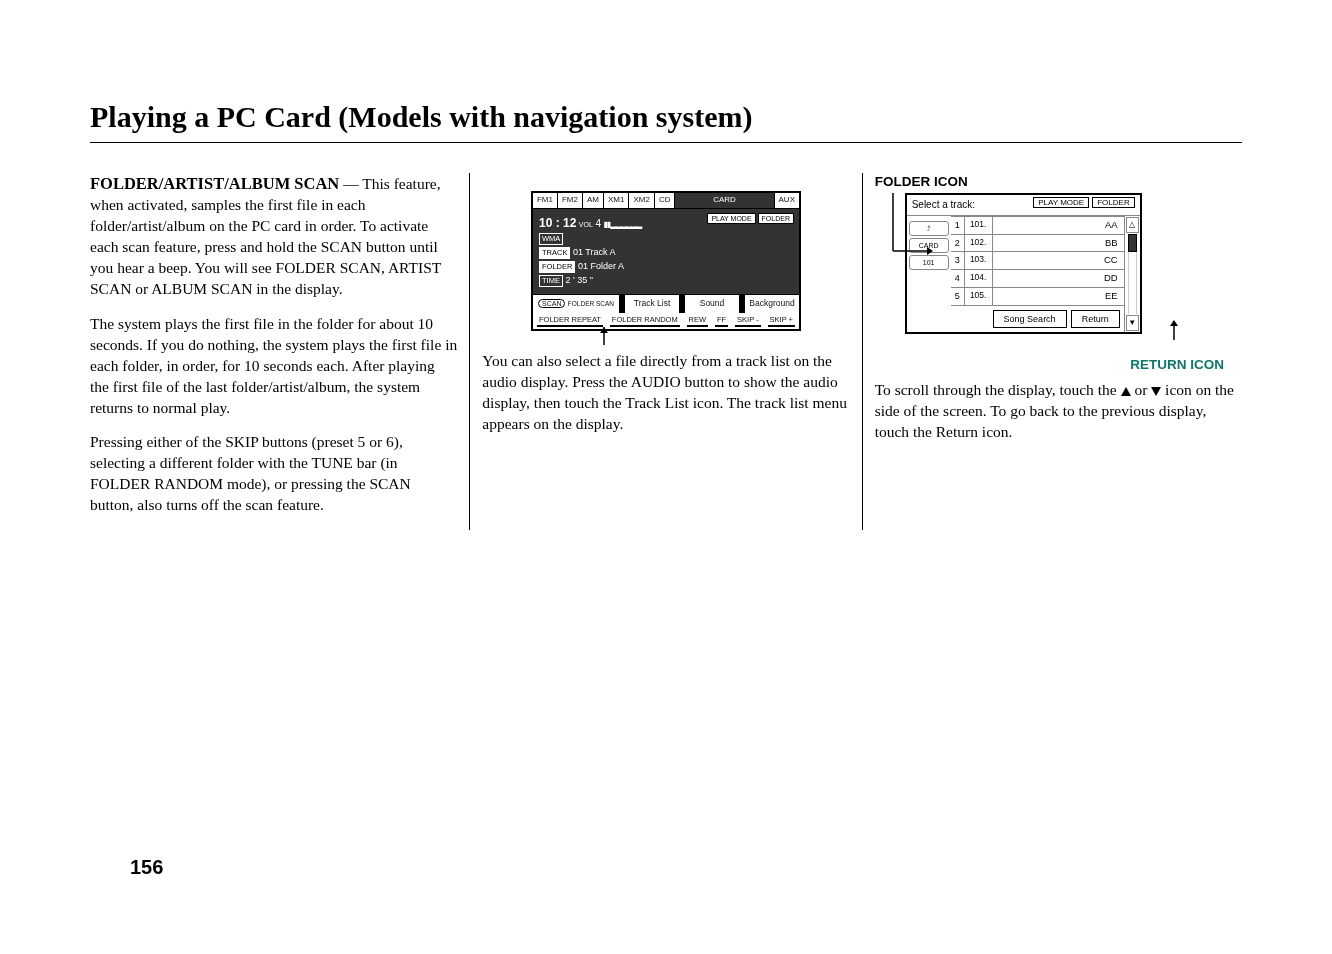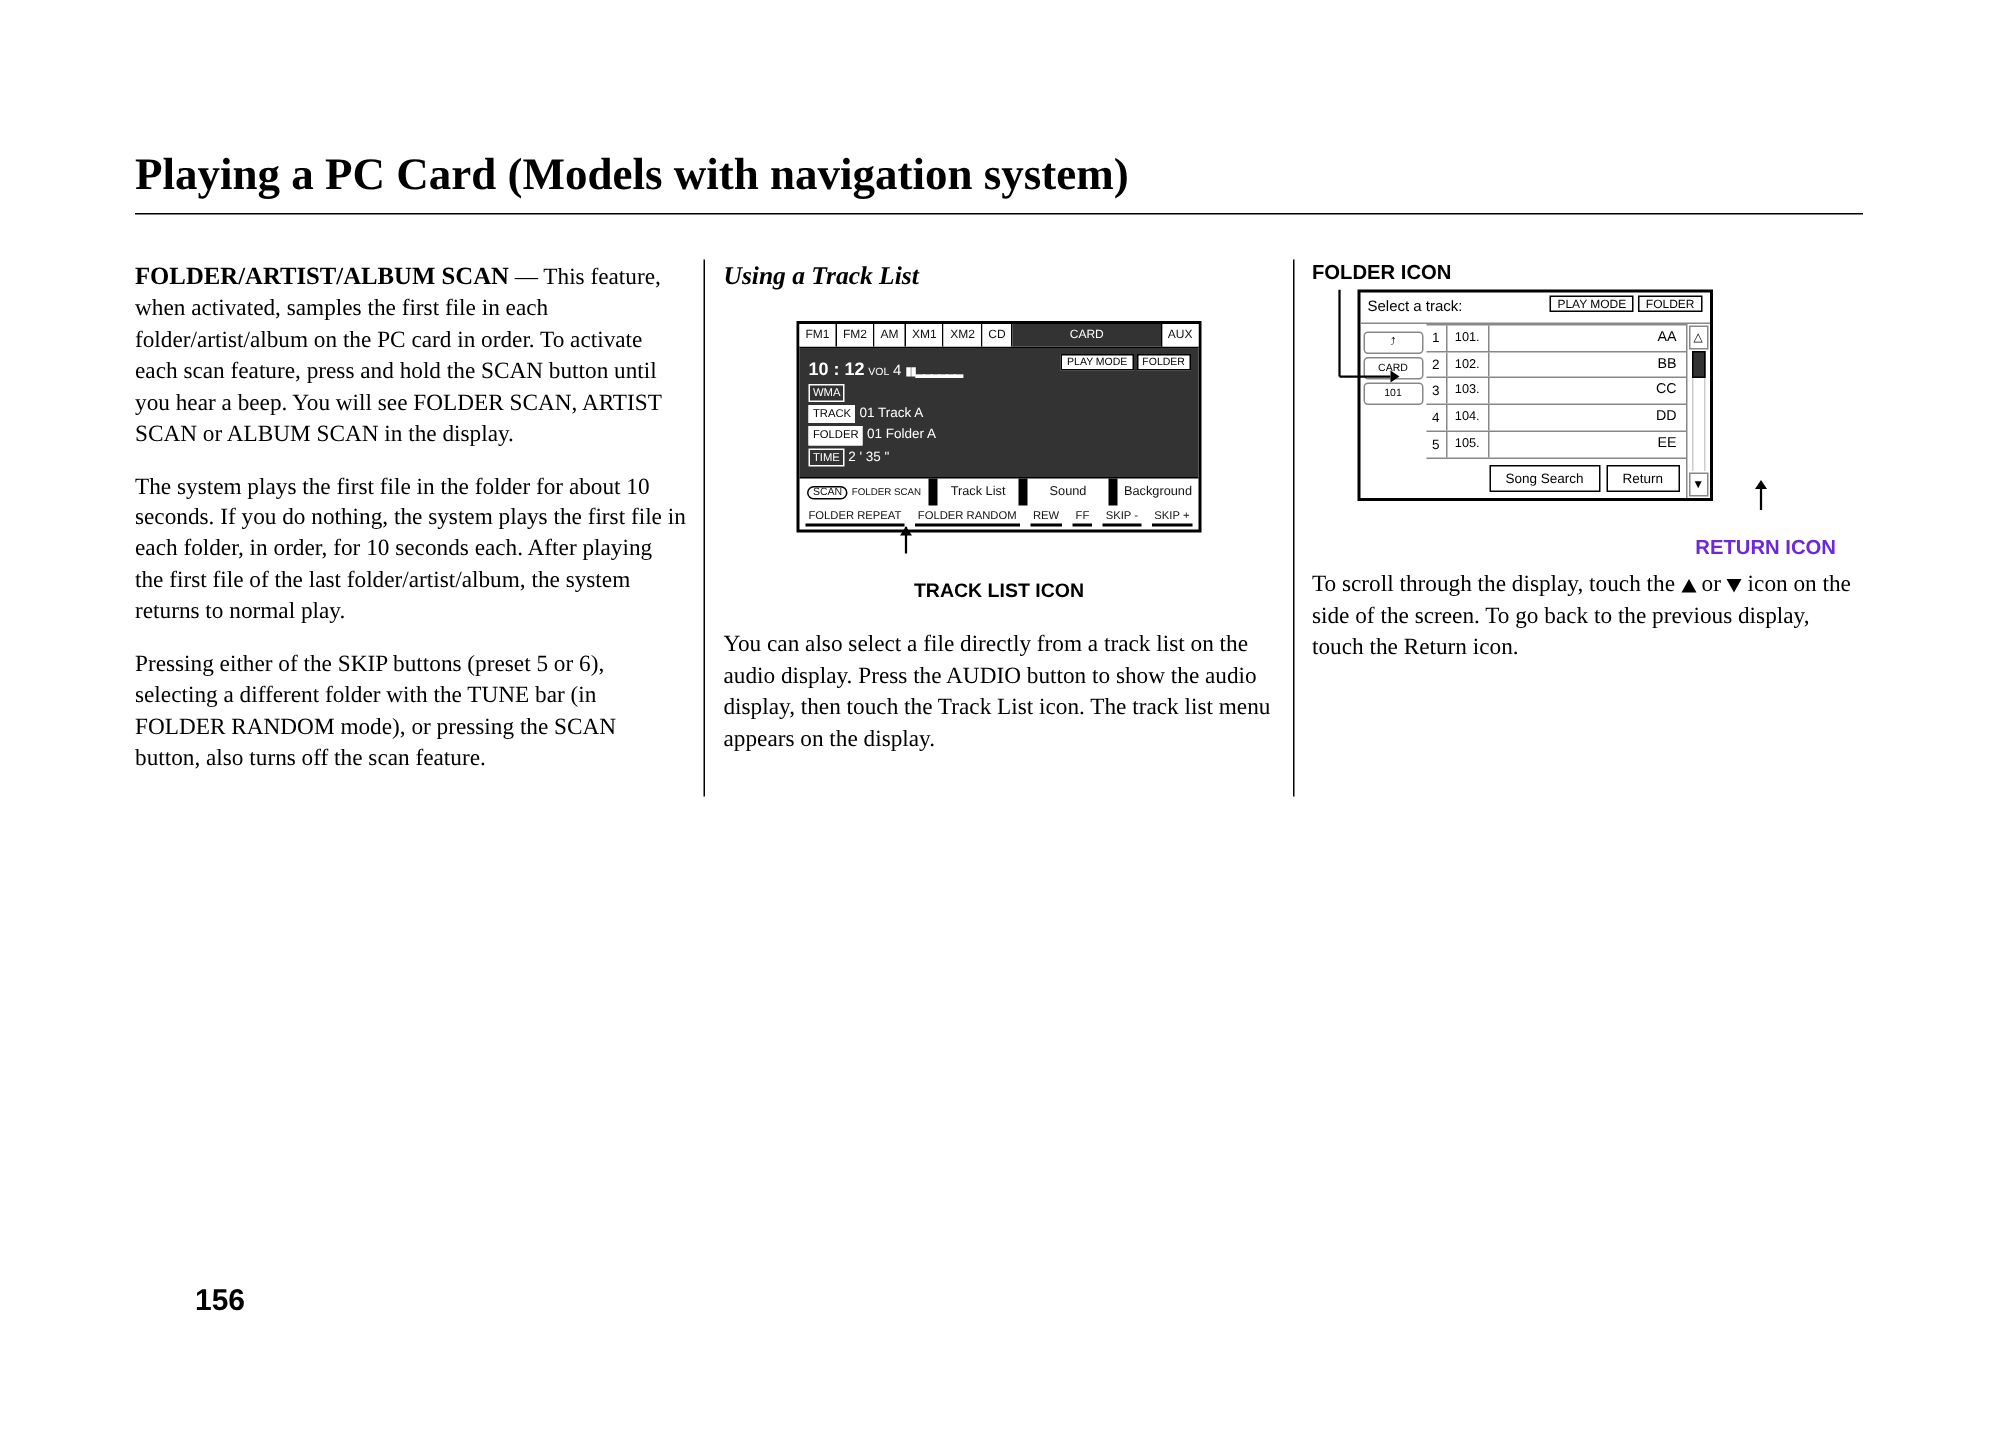--- a/index.html
+++ b/index.html
@@ -305,21 +305,21 @@
   }
   .folder-icon-line {
     position: absolute;
     left: 8px;
     top: 20px;
   }
   .return-label {
     font-family: Arial, Helvetica, sans-serif;
     font-weight: bold;
     font-size: 13.5px;
-    color: #6d28d9;
+    color: #0f766e;
     text-align: right;
     margin-right: 18px;
     margin-top: 4px;
   }
   .return-arrow {
     position: relative;
     height: 18px;
   }
   .return-arrow svg {
     position: absolute;
@@ -339,21 +339,20 @@
     <p>
       <span class="subhead-bold">FOLDER/ARTIST/ALBUM SCAN</span><span> — This feature, when activated, samples the first file in each folder/artist/album on the PC card in order. To activate each scan feature, press and hold the SCAN button until you hear a beep. You will see FOLDER SCAN, ARTIST SCAN or ALBUM SCAN in the display.</span>
     </p>
     <p>The system plays the first file in the folder for about 10 seconds. If you do nothing, the system plays the first file in each folder, in order, for 10 seconds each. After playing the first file of the last folder/artist/album, the system returns to normal play.</p>
     <p>Pressing either of the SKIP buttons (preset 5 or 6), selecting a different folder with the TUNE bar (in FOLDER RANDOM mode), or pressing the SCAN button, also turns off the scan feature.</p>
   </div>
 
   <div class="col-divider"></div>
 
   <div class="col">
-    <span class="subhead-italic">Using a Track List</span>
 
     <div class="figure1">
       <div class="fig1-tabs">
         <div>FM1</div>
         <div>FM2</div>
         <div>AM</div>
         <div>XM1</div>
         <div>XM2</div>
         <div>CD</div>
         <div class="active" style="flex:1.2">CARD</div>
@@ -389,21 +388,20 @@
         <span>SKIP -</span>
         <span>SKIP +</span>
       </div>
     </div>
     <div class="tracklist-arrow">
       <svg width="20" height="24">
           <line x1="10" y1="0" x2="10" y2="18" stroke="#000" stroke-width="1.5"></line>
           <polygon points="6,6 14,6 10,0" fill="#000"></polygon>
         </svg>
     </div>
-    <div class="caption">TRACK LIST ICON</div>
 
     <p>You can also select a file directly from a track list on the audio display. Press the AUDIO button to show the audio display, then touch the Track List icon. The track list menu appears on the display.</p>
   </div>
 
   <div class="col-divider"></div>
 
   <div class="col">
     <div class="fig2-wrap">
       <div class="fig2-label">FOLDER ICON</div>
       <svg class="folder-icon-line" width="60" height="70">

